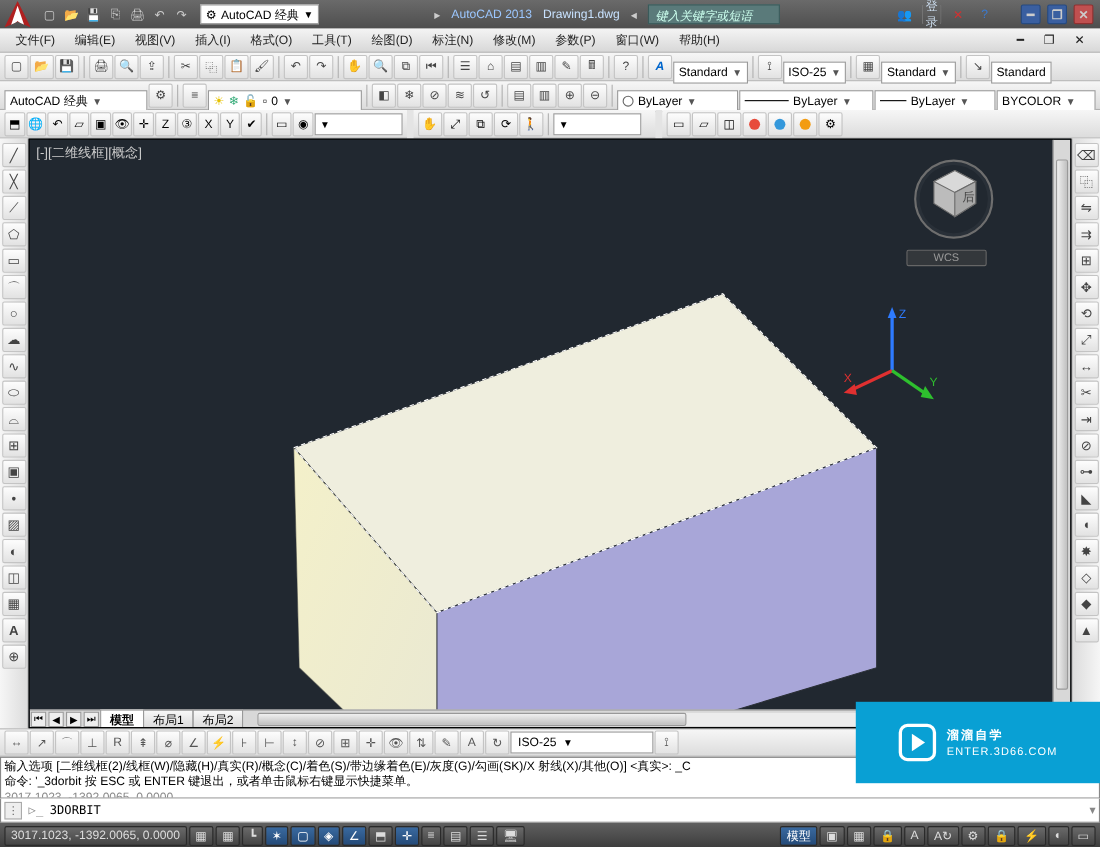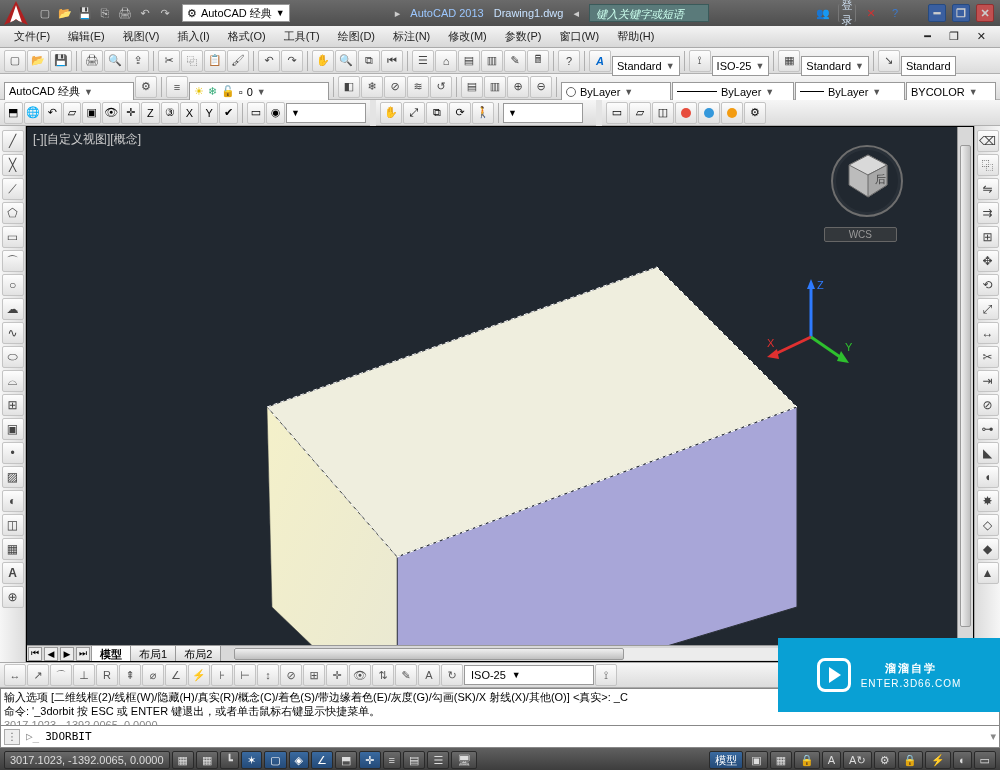--- a/index.html
+++ b/index.html
@@ -88,21 +88,21 @@
 .cmdline .cmdtext{font-family:"SimSun",monospace;font-weight:normal;}
 .cmdline input{flex:1;border:none;outline:none;font-family:"SimSun",monospace;}
 
 
 .statusbar{height:24px;background:linear-gradient(#606060,#3a3a3a);color:#ddd;display:flex;align-items:center;padding:0 4px;gap:2px;font-size:10px;}
 .statusbar .cell{padding:1px 5px;border:1px solid #2a2a2a;background:linear-gradient(#6a6a6a,#444);border-radius:2px;display:flex;align-items:center;gap:3px;height:18px;}
 .statusbar .cell.on{background:linear-gradient(#3a6aa0,#244a78);color:#fff;}
 .statusbar .spacer{flex:1;}
 
 
-.watermark{position:absolute;right:0;bottom:36px;width:222px;height:74px;background:#09a0d4;display:flex;align-items:center;justify-content:center;gap:10px;color:#fff;font-size:22px;text-align:center;}
+.watermark{position:absolute;right:0;bottom:36px;width:222px;height:74px;background:#09a0d4;display:flex;align-items:center;justify-content:center;gap:10px;color:#fff;font-size:22px;}
 .watermark .play{width:34px;height:34px;border:3px solid #fff;border-radius:8px;display:flex;align-items:center;justify-content:center;}
 .watermark .play::after{content:"";border-left:12px solid #fff;border-top:8px solid transparent;border-bottom:8px solid transparent;margin-left:3px;}
 .watermark .sub{font-size:10px;letter-spacing:1px;display:block;margin-top:2px;}
 
 
 .dot{width:10px;height:10px;border-radius:50%;display:inline-block;}
 </style>
 </head>
 <body>
 
@@ -334,21 +334,21 @@
     <div class="btn">▨</div>
     <div class="btn">◐</div>
     <div class="btn">◫</div>
     <div class="btn">▦</div>
     <div class="btn" style="font-weight:bold">A</div>
     <div class="btn">⊕</div>
   </div>
 
   <div class="viewport-wrap">
     <div class="viewport">
-      <div class="vp-label">[-][自定义视图][概念]</div>
+      <div class="vp-label">[-][二维线框][概念]</div>
 
       <svg class="box3d" viewBox="0 0 620 480">
 
         <polygon points="70,170 460,30 600,170 200,320" fill="#efeede" stroke="#2a2f36" stroke-width="1"></polygon>
 
         <polygon points="200,320 600,170 600,370 200,490" fill="#a8a6d8" stroke="#2a2f36" stroke-width="1"></polygon>
 
         <polygon points="70,170 200,320 200,490 75,370" fill="#e9e8d3" stroke="#2a2f36" stroke-width="1"></polygon>
 
         <polygon points="70,170 200,320 200,490 75,370" fill="url(#lg)" opacity=".5"></polygon>

